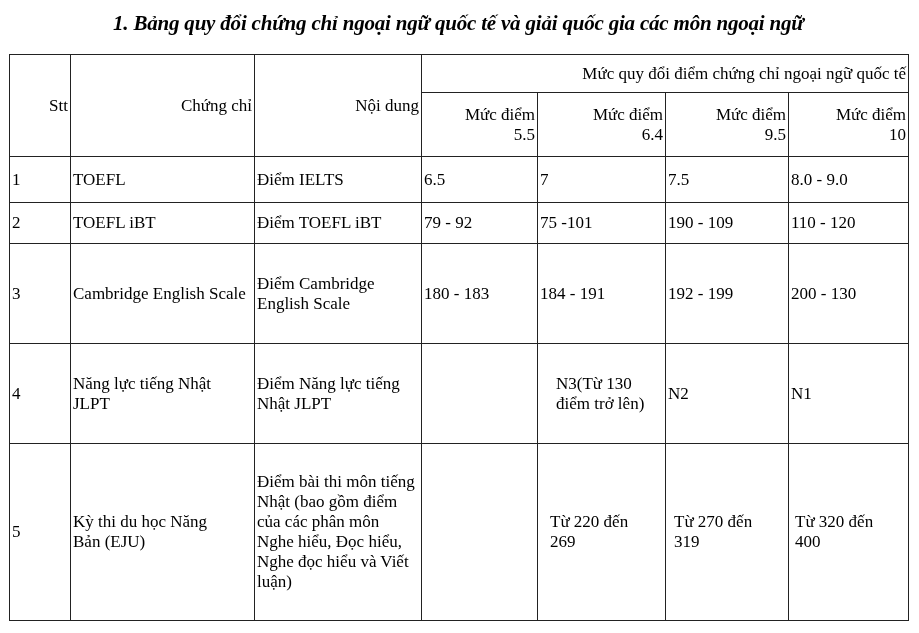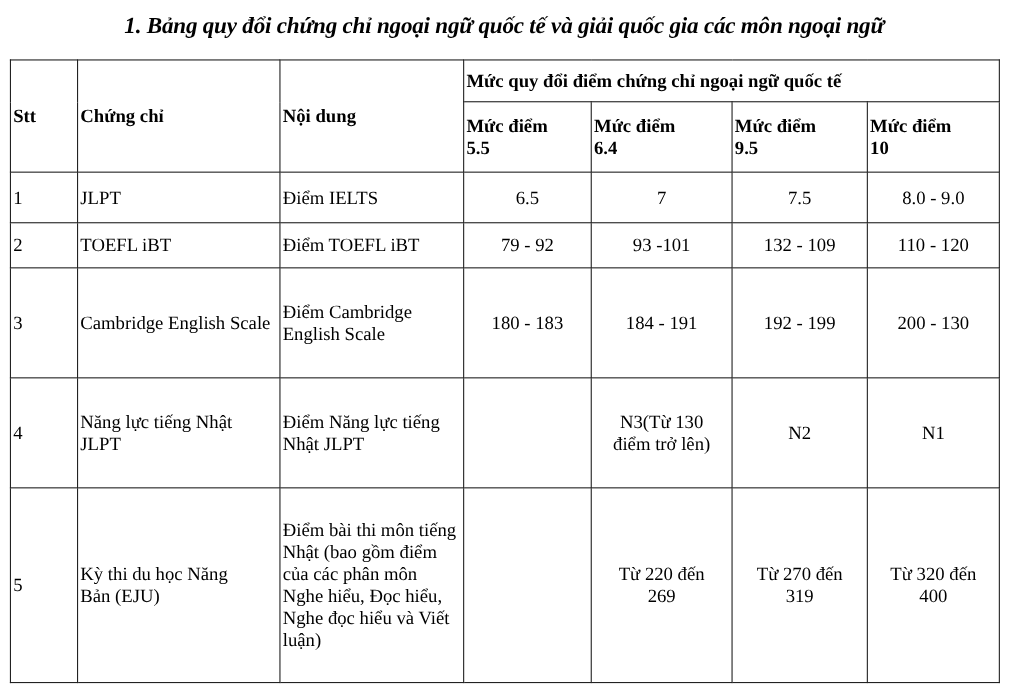--- a/index.html
+++ b/index.html
@@ -2,23 +2,23 @@
 <html><head>
 <meta charset="utf-8">
 <style>
   html, body { margin: 0; padding: 0; background: #ffffff; }
   body { width: 919px; height: 633px; position: relative; overflow: hidden;
          font-family: "Liberation Serif", "DejaVu Serif", serif; color: #000; }
   .title { position: absolute; left: 113px; top: 11px; font-size: 21px; font-weight: bold; font-style: italic;
            letter-spacing: -0.2px; white-space: nowrap; text-align: right; }
   table { position: absolute; left: 9px; top: 54px; border-collapse: collapse; table-layout: fixed; }
   td, th { border: 1.5px solid #222; padding: 0 2px; font-size: 17px; line-height: 20px; vertical-align: middle; }
-  th { font-weight: bold; text-align: left; }
+  th { font-weight: normal; text-align: right; }
   td.l { text-align: left; }
-  td.c { text-align: center; }
+  td.c { }
   .hdr-group { height: 38px; }
   .hdr-sub { height: 64px; }
 </style>
 </head>
 <body>
 
 <div class="title">1.   Bảng quy đổi chứng chỉ ngoại ngữ quốc tế và giải quốc gia các môn ngoại ngữ</div>
 
 <table>
   <colgroup>
@@ -40,34 +40,34 @@
     <tr class="hdr-sub">
       <th><span>Mức điểm</span><br><span>5.5</span></th>
       <th><span>Mức điểm</span><br><span>6.4</span></th>
       <th><span>Mức điểm</span><br><span>9.5</span></th>
       <th><span>Mức điểm</span><br><span>10</span></th>
     </tr>
   </thead>
   <tbody>
     <tr style="height:46px">
       <td class="l">1</td>
-      <td class="l">JLPT</td>
+      <td class="l">TOEFL</td>
       <td class="l">Điểm IELTS</td>
       <td class="c">6.5</td>
       <td class="c">7</td>
       <td class="c">7.5</td>
       <td class="c">8.0 - 9.0</td>
     </tr>
     <tr style="height:41px">
       <td class="l">2</td>
       <td class="l">TOEFL iBT</td>
       <td class="l">Điểm TOEFL iBT</td>
       <td class="c">79 - 92</td>
-      <td class="c">93 -101</td>
-      <td class="c">132 - 109</td>
+      <td class="c">75 -101</td>
+      <td class="c">190 - 109</td>
       <td class="c">110 - 120</td>
     </tr>
     <tr style="height:100px">
       <td class="l">3</td>
       <td class="l">Cambridge English Scale</td>
       <td class="l" style="padding-right:44px">Điểm Cambridge English Scale</td>
       <td class="c">180 - 183</td>
       <td class="c">184 - 191</td>
       <td class="c">192 - 199</td>
       <td class="c">200 - 130</td>

